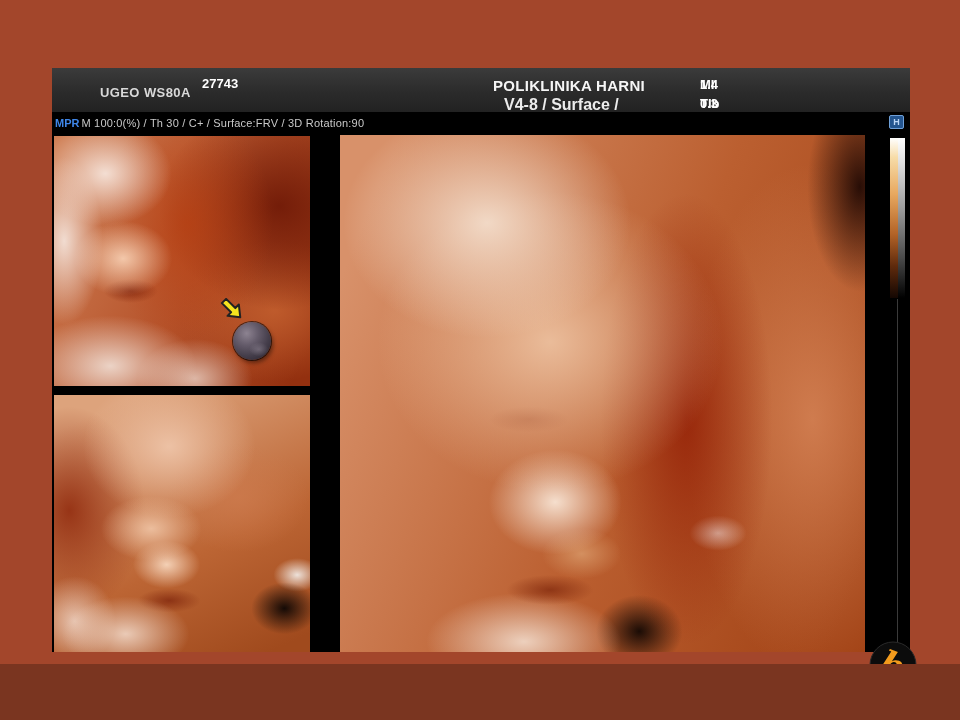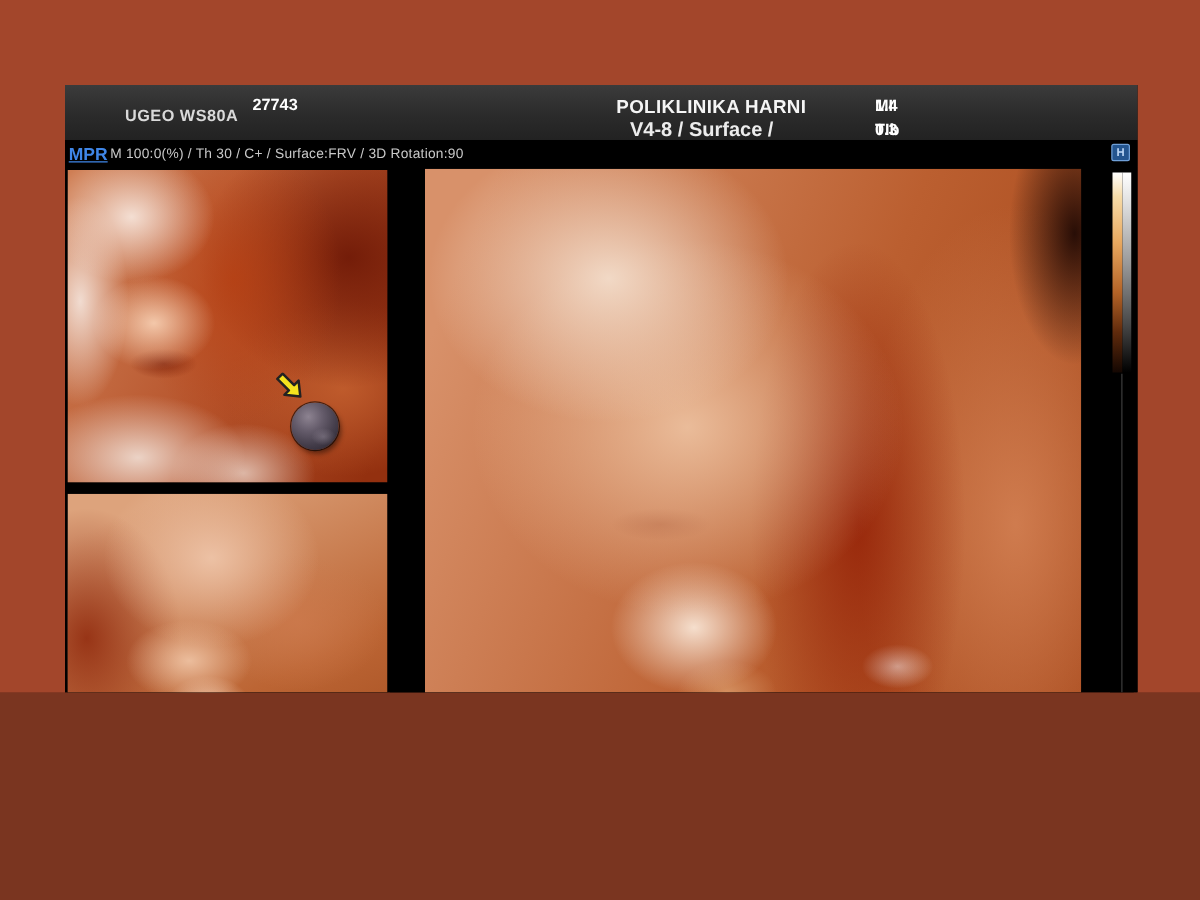--- a/index.html
+++ b/index.html
@@ -1,38 +1,38 @@
 <!DOCTYPE html>
 <html><head>
 <meta charset="utf-8">
 <style>
   html,body{margin:0;padding:0;background:#7a3520;}
   *{box-sizing:border-box;}
-  .stage{position:relative;width:960px;height:554px;background:#a3462b;overflow:hidden;
+  .stage{position:relative;width:960px;height:664px;background:#a3462b;overflow:hidden;
          font-family:"Liberation Sans",sans-serif;}
   .screen{position:absolute;left:52px;top:68px;width:858px;height:584px;background:#000;}
 
   
   .header{position:absolute;left:0;top:0;width:100%;height:44px;
           background:linear-gradient(180deg,#3b3b3b 0%,#2b2b2b 55%,#222 100%);}
   .header span{position:absolute;white-space:nowrap;font-weight:bold;}
   .h-model{left:48px;top:17px;font-size:13px;color:#d9d9d9;letter-spacing:.4px;}
   .h-exam{left:150px;top:8px;font-size:13px;color:#fff;}
   .h-clinic{left:441px;top:9px;font-size:15px;color:#f5f5f5;letter-spacing:.3px;}
   .h-probe{left:452px;top:28px;font-size:16px;color:#ececec;}
   .h-idx{position:absolute;left:648px;top:9px;width:96px;font-weight:bold;color:#fff;font-size:13px;}
   .h-idx .row{display:flex;justify-content:space-between;height:19px;}
   .h-dt{position:absolute;left:712px;top:9px;font-weight:bold;color:#fff;font-size:13px;}
   .h-dt div{height:19px;}
 
   
   .statusbar{position:absolute;left:0;top:44px;width:100%;height:21px;background:#000;
              display:flex;align-items:center;}
-  .mpr{margin-left:3px;font-size:14px;font-weight:bold;color:#3f86e8;
-       text-decoration:underline;cursor:pointer;}
+  .mpr{margin-left:3px;font-size:11px;font-weight:bold;color:#3f86e8;
+       cursor:pointer;}
   .settings{margin-left:2px;font-size:11px;color:#c9c9c9;letter-spacing:.2px;}
   .hide-btn{position:absolute;right:6px;top:3px;width:15px;height:14px;background:#24558f;
             border:1px solid #6fa0d8;border-radius:2px;color:#bcd6f5;font-size:9px;
             font-weight:bold;display:flex;align-items:center;justify-content:center;cursor:pointer;}
 
   
   .content{position:absolute;left:0;top:65px;right:0;bottom:0;background:#000;overflow:hidden;}
   .panel{position:absolute;overflow:hidden;background:#000;}
   .panel-tl{left:2px;top:3px;width:256px;height:250px;}
   .panel-bl{left:2px;top:262px;width:256px;height:257px;}

